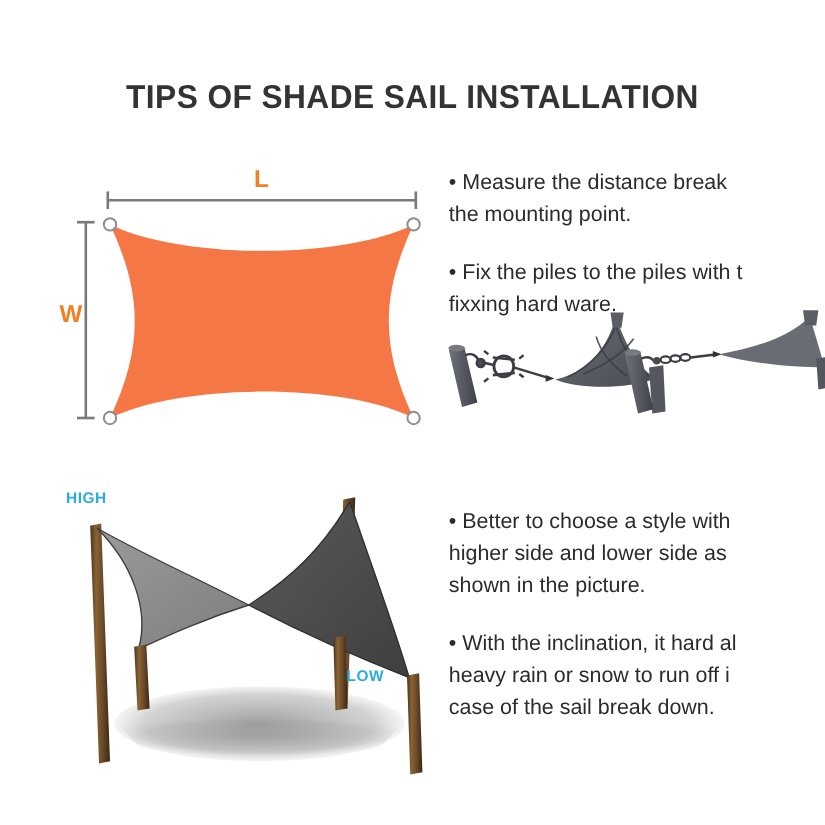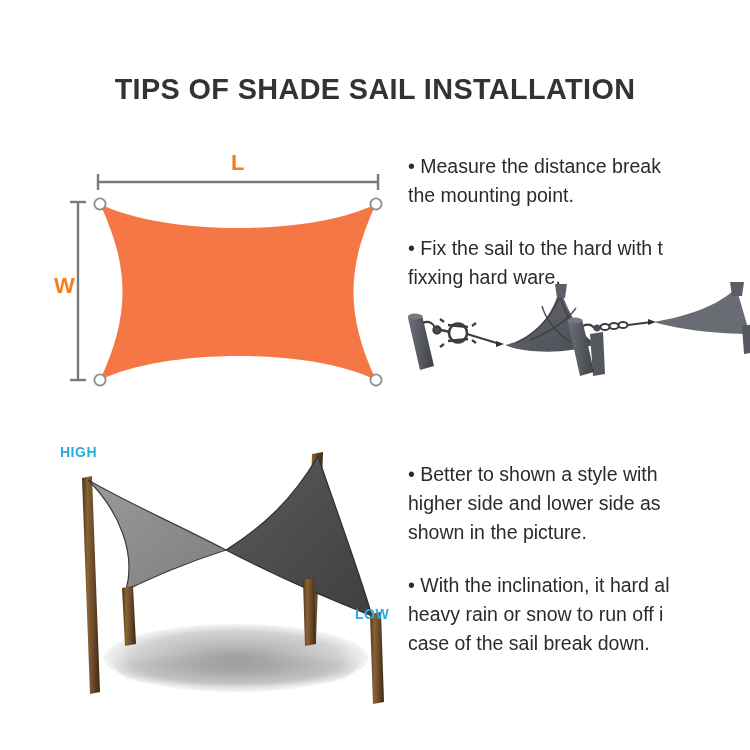--- a/index.html
+++ b/index.html
@@ -51,21 +51,21 @@
 
   
   #canopy-block{left:40px;top:440px;width:380px;height:270px;}
   .hl-label{
     position:absolute;font-weight:bold;font-size:14px;
     color:#29ABE2;
     font-family:"Liberation Sans","DejaVu Sans",sans-serif;
     letter-spacing:.5px;
   }
   #label-high{left:20px;top:4px;}
-  #label-low{left:275px;top:166px;padding-left:40px;}
+  #label-low{left:275px;top:166px;}
 
   
   #hw-block{left:400px;top:282px;width:350px;height:115px;}
 
   svg{display:block;overflow:visible;}
 </style>
 </head>
 <body>
 
 <div id="page">
@@ -111,21 +111,21 @@
       </g>
     </svg>
   </div>
 
   <div class="textcol" id="text-top">
     <div class="para">
       <span class="ln"><span class="bullet">•</span> <span>Measure the distance break</span></span>
       <span class="ln">the mounting point.</span>
     </div>
     <div class="para">
-      <span class="ln"><span class="bullet">•</span> <span>Fix the sail to the hard with t</span></span>
+      <span class="ln"><span class="bullet">•</span> <span>Fix the piles to the piles with t</span></span>
       <span class="ln">fixxing hard ware.</span>
     </div>
   </div>
 
   <div class="panel" id="hw-block">
     <svg width="350" height="115" viewBox="0 0 350 115">
       <defs>
         <linearGradient id="poleGrad" x1="0" y1="0" x2="1" y2="0">
           <stop offset="0%" stop-color="#6e7077"></stop>
           <stop offset="45%" stop-color="#5a5c63"></stop>
@@ -247,21 +247,21 @@
                C 318 128, 294 64, 278 16 Z"></path>
 
       <path d="M 82 148 L 93 146 L 96 204 L 85 206 Z" fill="url(#poleWood)"></path>
       <path d="M 263 140 L 274 138 L 276 204 L 265 206 Z" fill="url(#poleWood)"></path>
       <path d="M 330 174 L 341 172 L 344 262 L 333 264 Z" fill="url(#poleWood)"></path>
     </svg>
   </div>
 
   <div class="textcol" id="text-bottom">
     <div class="para">
-      <span class="ln"><span class="bullet">•</span> <span>Better to shown a style with</span></span>
+      <span class="ln"><span class="bullet">•</span> <span>Better to choose a style with</span></span>
       <span class="ln">higher side and lower side as</span>
       <span class="ln">shown in the picture.</span>
     </div>
     <div class="para">
       <span class="ln"><span class="bullet">•</span> <span>With the inclination, it hard al</span></span>
       <span class="ln">heavy rain or snow to run off i</span>
       <span class="ln">case of the sail break down.</span>
     </div>
   </div>
 

